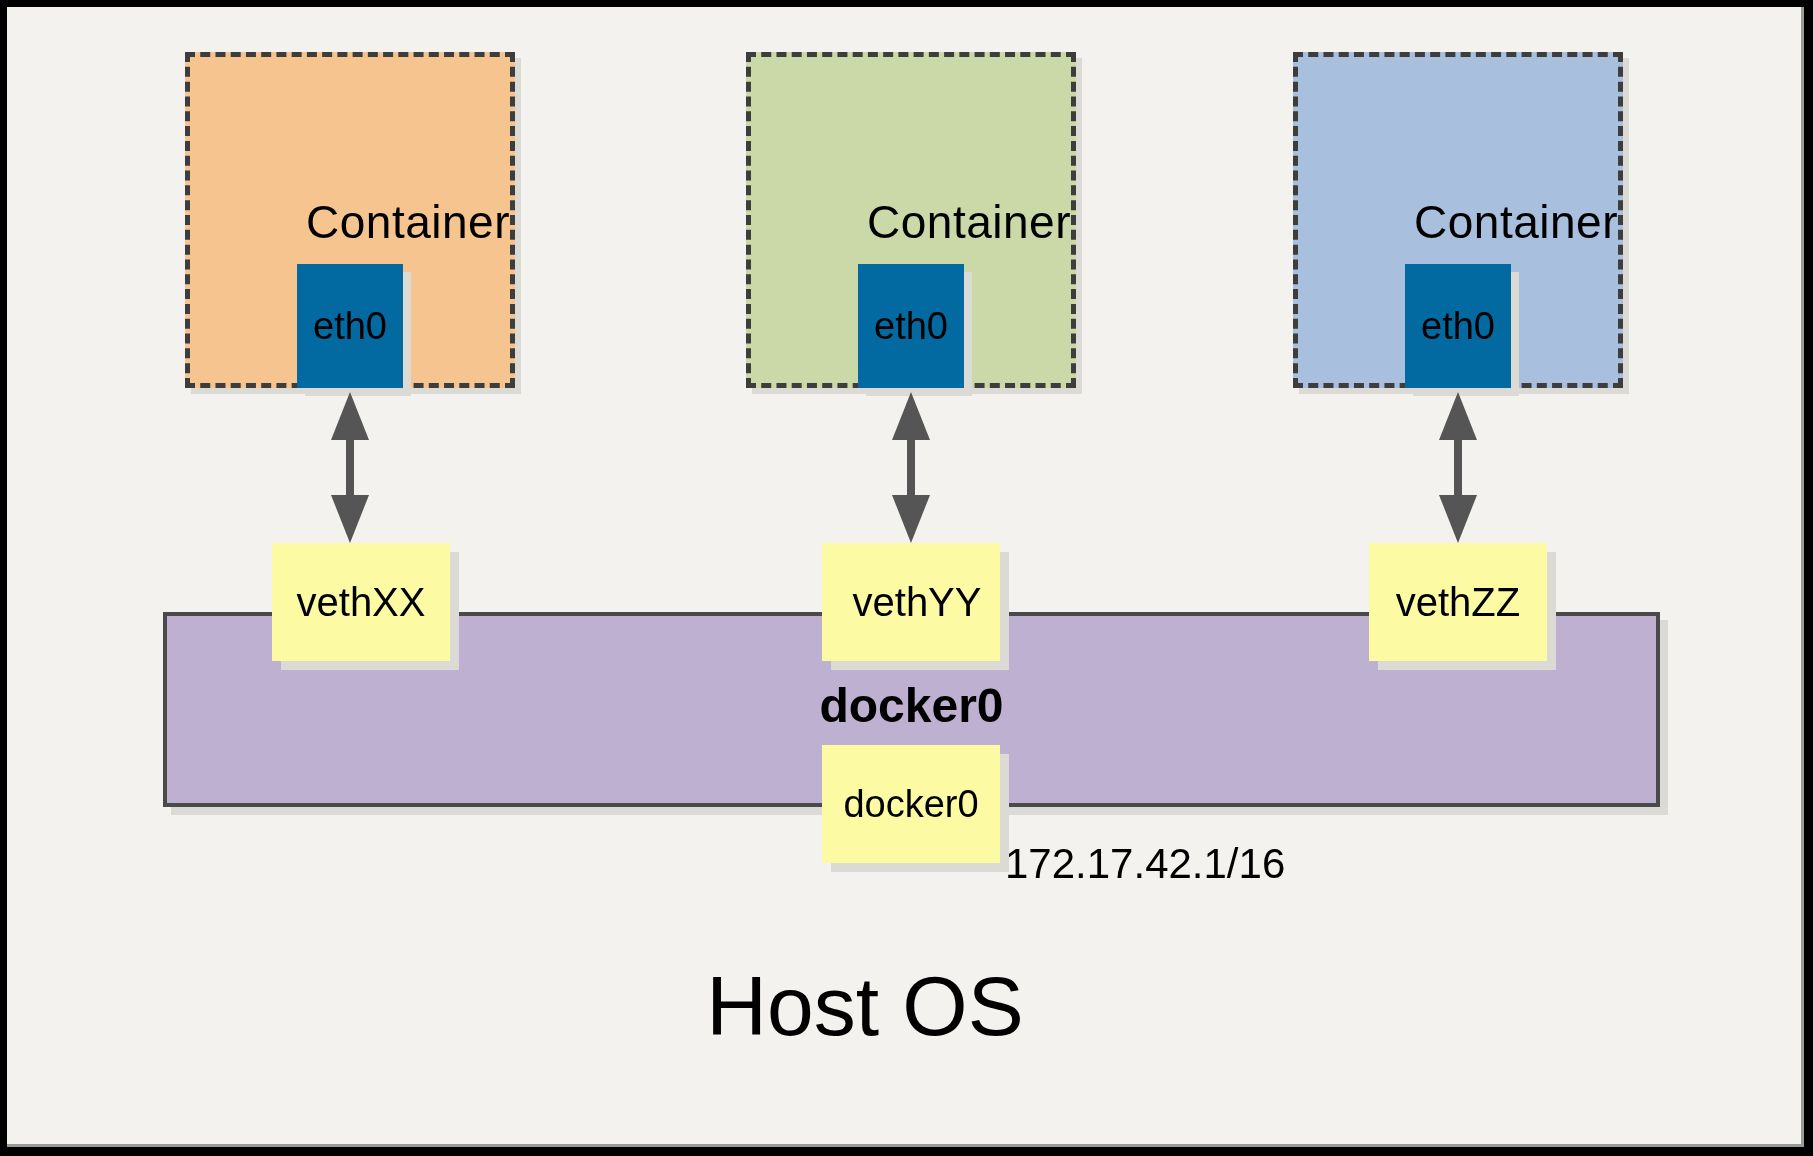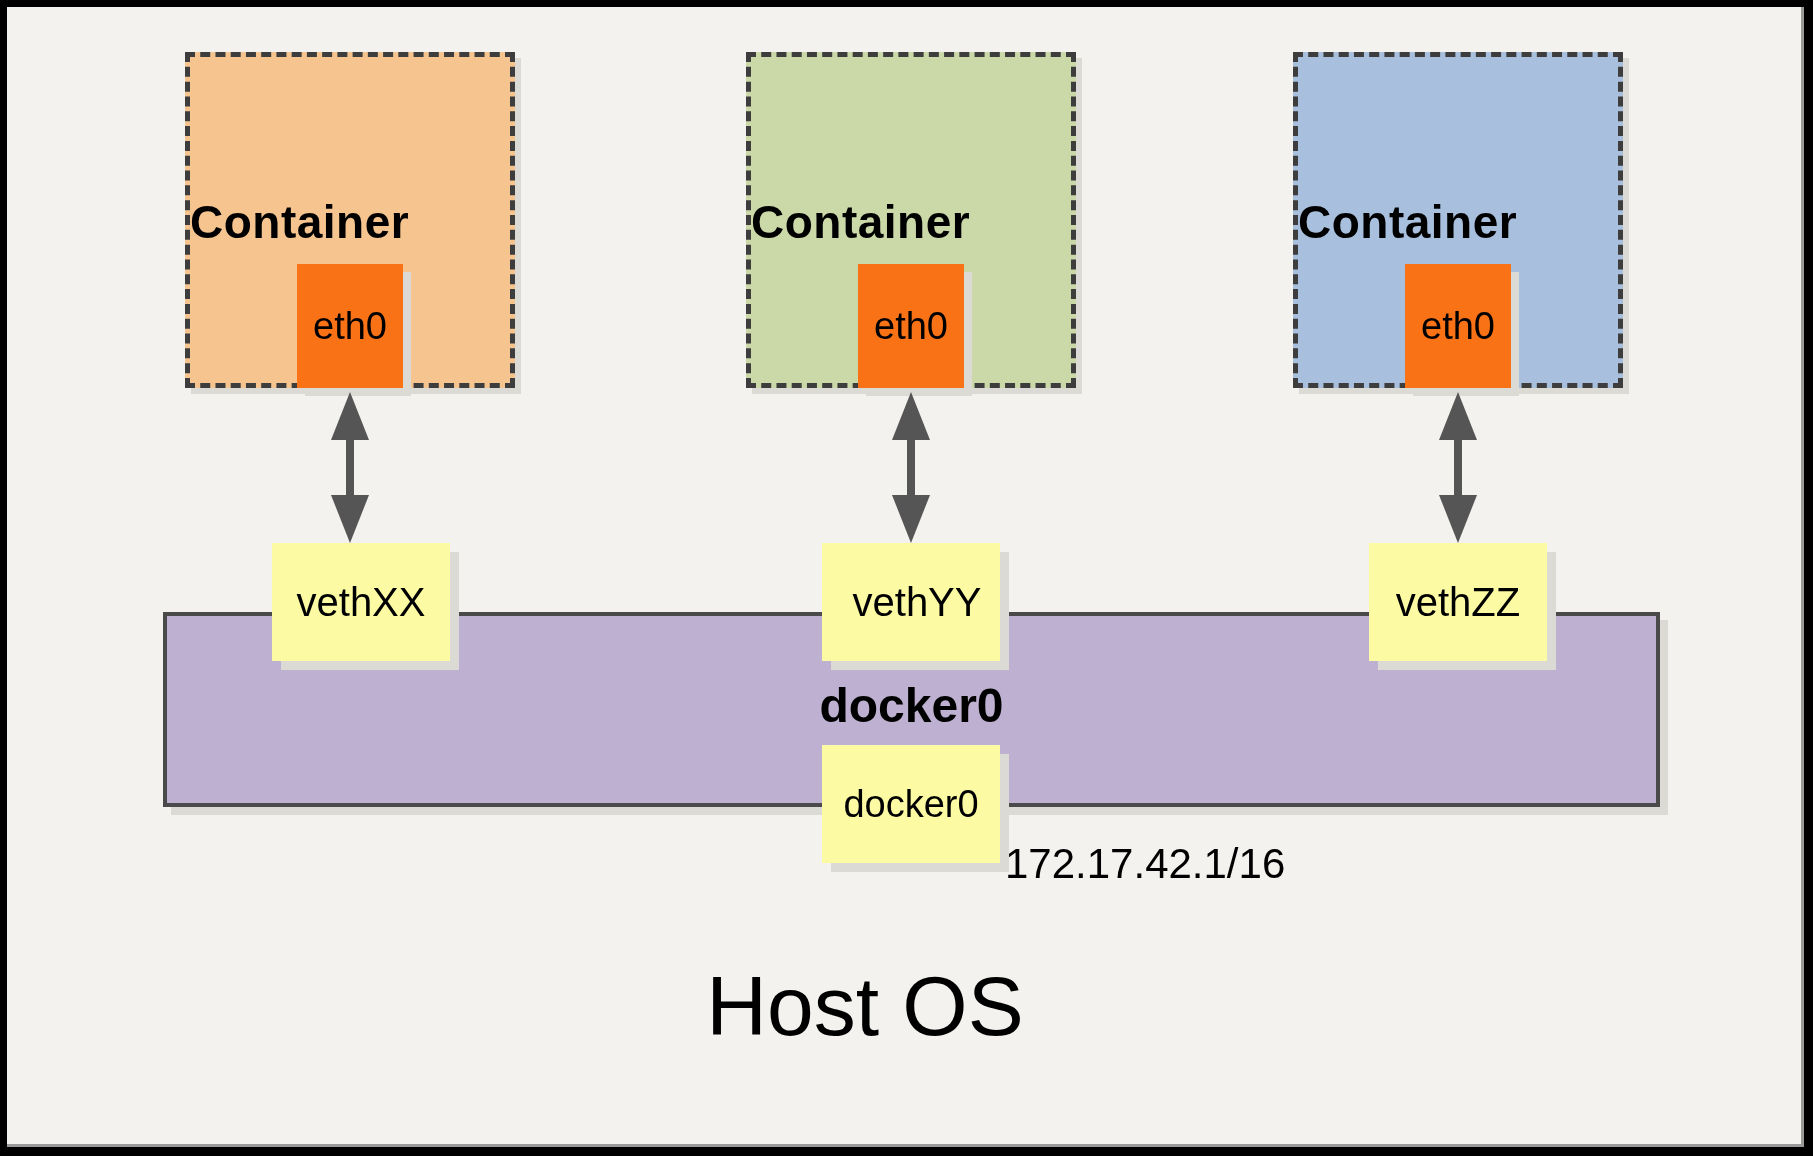--- a/index.html
+++ b/index.html
@@ -31,32 +31,32 @@
     border:5px dashed #3D3D3D;
     box-shadow:6px 6px 0 #DCDAD5;
   }
   .col1 { left:185px; }
   .col2 { left:746px; }
   .col3 { left:1293px; }
 
   .container-label {
     position:absolute;
     left:0; right:0; top:138px;
-    text-align:left;
+    text-align:right;
     font-size:46px;
-    font-weight:bold;
+    font-weight:normal;
     letter-spacing:0.5px;
   }
 
   .eth-box {
     position:absolute;
     left:50%; bottom:-5px;
     width:106px; height:124px;
     margin-left:-53px;
-    background:#f97316;
+    background:#0369a1;
     box-shadow:8px 8px 0 #DCDAD5;
     display:flex; align-items:center; justify-content:center;
     font-size:38px;
     margin-top:28px;
   }
 
   
   .arrow {
     position:absolute;
     top:390px;

